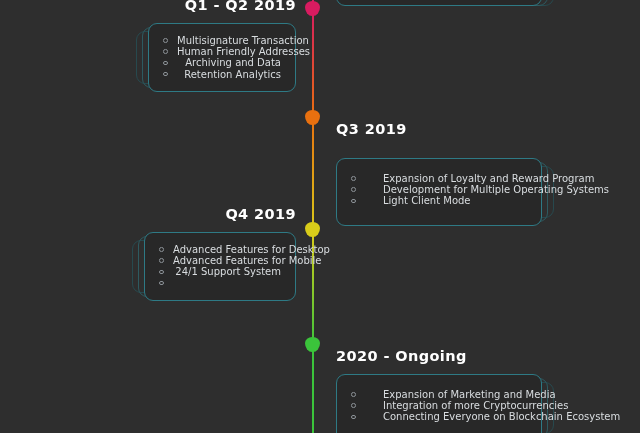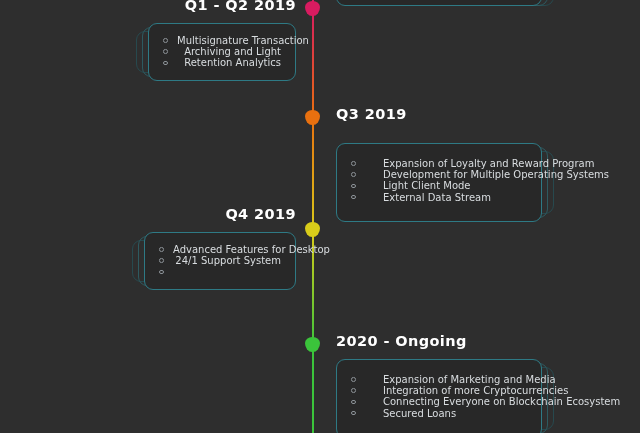--- a/index.html
+++ b/index.html
@@ -56,21 +56,21 @@
   .section-title {
     color: #ffffff;
     font-size: 14.5px;
     font-weight: bold;
     letter-spacing: 0.4px;
     margin: 0 0 9px 0;
     line-height: 1.1;
     white-space: nowrap;
   }
   .section.left  .section-title { text-align: right; }
-  .section.right .section-title { text-align: left;  }
+  .section.right .section-title { text-align: left; margin-top: 15px;  }
 
   
   .card-stack {
     position: relative;
   }
   .card-ghost {
     position: absolute;
     top: 4px;
     bottom: 4px;
     border: 1px solid #2d5a60;
@@ -184,65 +184,65 @@
   </div>
 
 <div class="section left" id="sec-q1q2">
   <div class="section-title">Q1 - Q2 2019</div>
   <div class="card-stack">
     <div class="card-ghost g2"></div>
     <div class="card-ghost g1"></div>
     <div class="card">
       <ul>
         <li><span class="bullet"></span><span class="li-text">Multisignature Transaction</span></li>
-        <li><span class="bullet"></span><span class="li-text">Archiving and Light</span></li>
+        <li><span class="bullet"></span><span class="li-text">Human Friendly Addresses</span></li>
+        <li><span class="bullet"></span><span class="li-text">Archiving and Data</span></li>
         <li><span class="bullet"></span><span class="li-text">Retention Analytics</span></li>
       </ul>
     </div>
   </div>
 </div>
 
 <div class="section right" id="sec-q3">
   <div class="section-title">Q3 2019</div>
   <div class="card-stack">
     <div class="card-ghost g2"></div>
     <div class="card-ghost g1"></div>
     <div class="card">
       <ul>
         <li><span class="bullet"></span><span class="li-text">Expansion of Loyalty and Reward Program</span></li>
         <li><span class="bullet"></span><span class="li-text">Development for Multiple Operating Systems</span></li>
         <li><span class="bullet"></span><span class="li-text">Light Client Mode</span></li>
-        <li><span class="bullet"></span><span class="li-text">External Data Stream</span></li>
       </ul>
     </div>
   </div>
 </div>
 
 <div class="section left" id="sec-q4">
   <div class="section-title">Q4 2019</div>
   <div class="card-stack">
     <div class="card-ghost g2"></div>
     <div class="card-ghost g1"></div>
     <div class="card">
       <ul>
         <li><span class="bullet"></span><span class="li-text">Advanced Features for Desktop</span></li>
+        <li><span class="bullet"></span><span class="li-text">Advanced Features for Mobile</span></li>
         <li><span class="bullet"></span><span class="li-text">24/1 Support System</span></li>
         <li><span class="bullet"></span><span class="li-text"></span></li>
       </ul>
     </div>
   </div>
 </div>
 
 <div class="section right" id="sec-2020">
   <div class="section-title">2020 - Ongoing</div>
   <div class="card-stack">
     <div class="card-ghost g2"></div>
     <div class="card-ghost g1"></div>
     <div class="card">
       <ul>
         <li><span class="bullet"></span><span class="li-text">Expansion of Marketing and Media</span></li>
         <li><span class="bullet"></span><span class="li-text">Integration of more Cryptocurrencies</span></li>
         <li><span class="bullet"></span><span class="li-text">Connecting Everyone on Blockchain Ecosystem</span></li>
-        <li><span class="bullet"></span><span class="li-text">Secured Loans</span></li>
       </ul>
     </div>
   </div>
 </div>
 
 </body></html>

